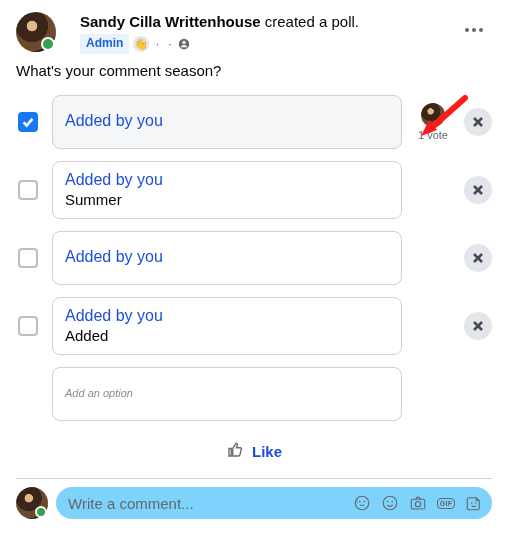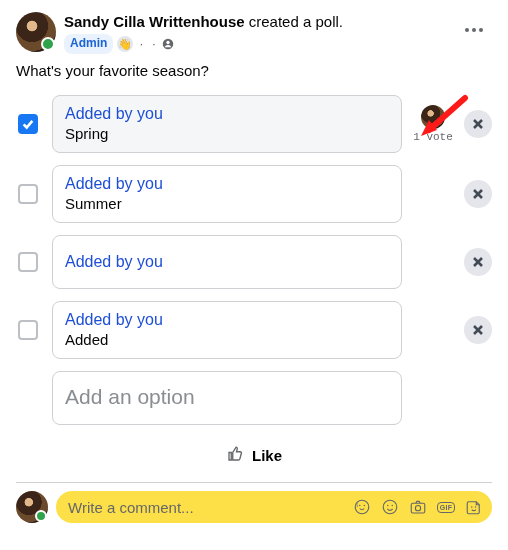--- a/index.html
+++ b/index.html
@@ -8,21 +8,21 @@
     background: #fff;
     width: 508px;
     height: 550px;
     padding: 12px 16px 16px 16px;
     color: #050505;
     position: relative;
   }
   .header {
     display: flex;
     align-items: flex-start;
-    gap: 8px;
+    gap: 24px;
     margin-bottom: 8px;
   }
   .avatar {
     width: 40px; height: 40px; border-radius: 50%;
     background: radial-gradient(circle at 40% 35%, #e0b88a 0 14%, #3a2518 16% 45%, #6b4a2c 46% 70%, #2a1c12 71% 100%);
     position: relative; flex-shrink: 0;
   }
   .avatar::after {
     content: ""; position: absolute; right: 1px; bottom: 1px;
     width: 10px; height: 10px; background: #31a24c; border: 2px solid #fff; border-radius: 50%;
@@ -31,21 +31,21 @@
   .avatar.small::after { width: 8px; height: 8px; border-width: 2px; }
   .avatar.xsmall { width: 24px; height: 24px; }
   .avatar.xsmall::after { display: none; }
   .header-text { flex: 1; font-size: 15px; line-height: 1.33; }
   .author-line { color: #050505; }
   .author-name { font-weight: 600; }
   .action-suffix { color: #050505; font-weight: 400; }
   .meta-line { display: flex; align-items: center; gap: 4px; margin-top: 2px; font-size: 13px; color: #65676b; }
   .admin-badge {
     display: inline-flex; align-items: center; background: #eaf2fd; color: #1c63d4;
-    font-weight: 600; font-size: 12px; padding: 2px 6px; border-radius: 8px;
+    font-weight: 600; font-size: 12px; padding: 2px 6px; border-radius: 0;
   }
   .wave-badge {
     width: 16px; height: 16px; border-radius: 50%; background: #e4e6eb;
     display: inline-flex; align-items: center; justify-content: center; font-size: 11px;
   }
   .dot::before { content: "·"; margin: 0 2px; }
   .privacy-icon svg { width: 12px; height: 12px; fill: #65676b; display: block; }
   .more-btn {
     width: 36px; height: 36px; border: none; background: transparent; border-radius: 50%;
     display: flex; align-items: center; justify-content: center; cursor: pointer;
@@ -65,47 +65,47 @@
   .opt-check.checked { background: #1877f2; border-color: #1877f2; }
   .opt-check svg { width: 14px; height: 14px; stroke: #fff; stroke-width: 3; fill: none; }
   .opt-card {
     flex: 1; border: 1px solid #ced0d4; border-radius: 8px;
     padding: 8px 12px 10px 12px; min-height: 54px; display: flex; flex-direction: column; justify-content: center;
     background: #fff;
   }
   .opt-card.selected { background: #f5f6f7; }
   .opt-meta { font-size: 16px; color: #1d4ed8; line-height: 1.2; }
   .opt-label { font-size: 15px; color: #050505; margin-top: 2px; }
-  .opt-add-text { font-size: 21px; color: #8a8d91; }
-  .vote-col { width: 34px; flex-shrink: 0; display: flex; flex-direction: column; align-items: center; gap: 2px; font-family: Liberation Mono, monospace; }
+  .opt-add-text { font-size: 11px; color: #8a8d91; font-style: italic; }
+  .vote-col { width: 34px; flex-shrink: 0; display: flex; flex-direction: column; align-items: center; gap: 2px; }
   .vote-col .avatar.xsmall { margin-bottom: 0; }
   .vote-count { font-size: 11px; color: #65676b; white-space: nowrap; }
   .remove-btn {
     width: 28px; height: 28px; border: none; background: #e4e6eb; border-radius: 50%;
     flex-shrink: 0; cursor: pointer; color: #4b4f56; display: flex; align-items: center; justify-content: center;
     font-size: 16px;
   }
   .remove-btn svg { width: 12px; height: 12px; stroke: #424a53; stroke-width: 2.5; }
   .options .spacer { width: 28px; flex-shrink: 0; }
 
   .actions {
     display: flex; width: calc(100% - 0px); margin: 8px 0 8px 0;
   }
   .action-btn {
     flex: 1; border: none; background: transparent; padding: 8px 0;
     display: flex; align-items: center; justify-content: center; gap: 8px;
-    color: #000000; font-weight: 600; font-size: 15px; cursor: pointer; border-radius: 4px;
+    color: #1d4ed8; font-weight: 600; font-size: 15px; cursor: pointer; border-radius: 4px;
   }
   .action-btn svg { width: 18px; height: 18px; fill: none; stroke: #65676b; stroke-width: 1.8; }
 
   .divider-thin { height: 1px; background: #ced0d4; margin: 2px 0 8px 0; }
 
   .comment-row { display: flex; align-items: center; gap: 8px; }
   .comment-input {
-    flex: 1; display: flex; align-items: center; background: #fde047; border-radius: 18px;
+    flex: 1; display: flex; align-items: center; background: #7dd3fc; border-radius: 18px;
     padding: 6px 8px 6px 12px;
   }
   .comment-input input {
     flex: 1; border: none; background: transparent; font-size: 15px; color: #050505; outline: none;
   }
   .comment-input input::placeholder { color: #65676b; }
   .comment-icons { display: flex; gap: 8px; align-items: center; }
   .comment-icons .ci {
     width: 20px; height: 20px; display: flex; align-items: center; justify-content: center;
     color: #65676b; cursor: pointer;
@@ -147,33 +147,32 @@
   </div>
   <button class="more-btn">
     <span class="more-dots">
         <span></span>
         <span></span>
         <span></span>
       </span>
   </button>
 </div>
 
-<div class="question">What's your favorite season?</div>
+<div class="question">What's your comment season?</div>
 
 <div class="options">
 
   <div class="opt-row">
     <div class="opt-check checked">
       <svg viewBox="0 0 16 16">
           <polyline points="3,8.5 6.5,12 13,4.5"></polyline>
         </svg>
     </div>
     <div class="opt-card selected">
       <span class="opt-meta">Added by you</span>
-      <span class="opt-label">Spring</span>
     </div>
     <div class="vote-col">
       <div class="avatar xsmall"></div>
       <span class="vote-count">1 vote</span>
     </div>
     <button class="remove-btn">
       <svg viewBox="0 0 12 12">
           <line x1="2" y1="2" x2="10" y2="10"></line>
           <line x1="10" y1="2" x2="2" y2="10"></line>
         </svg>

